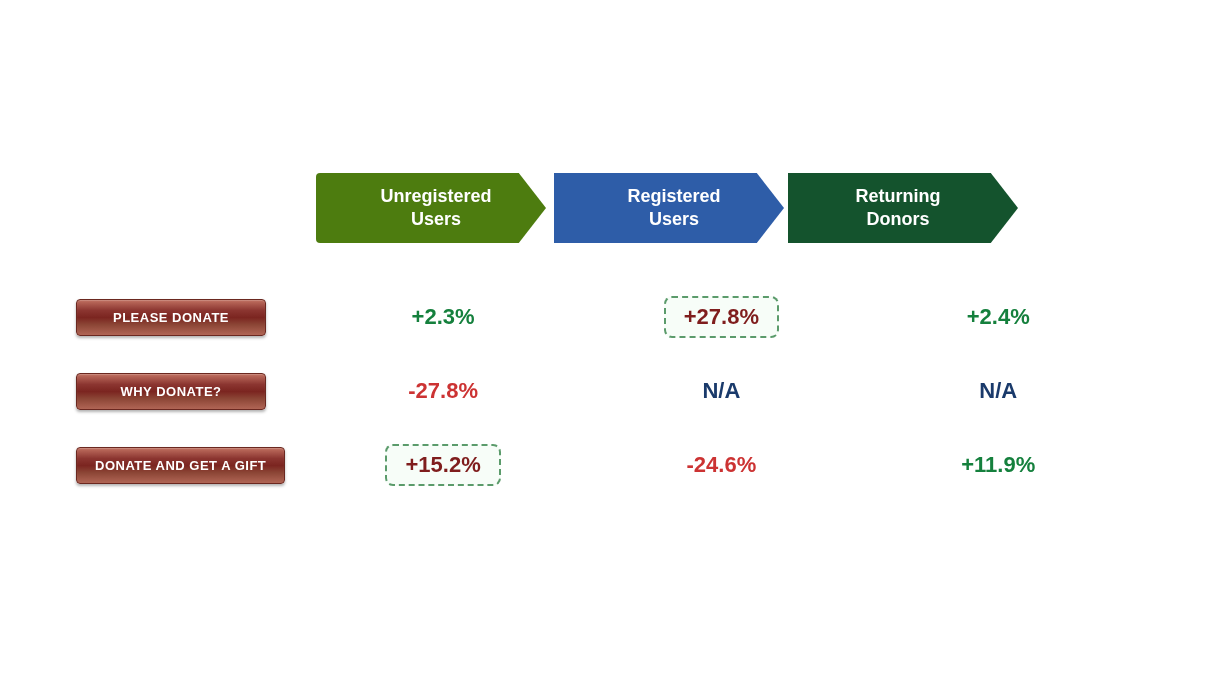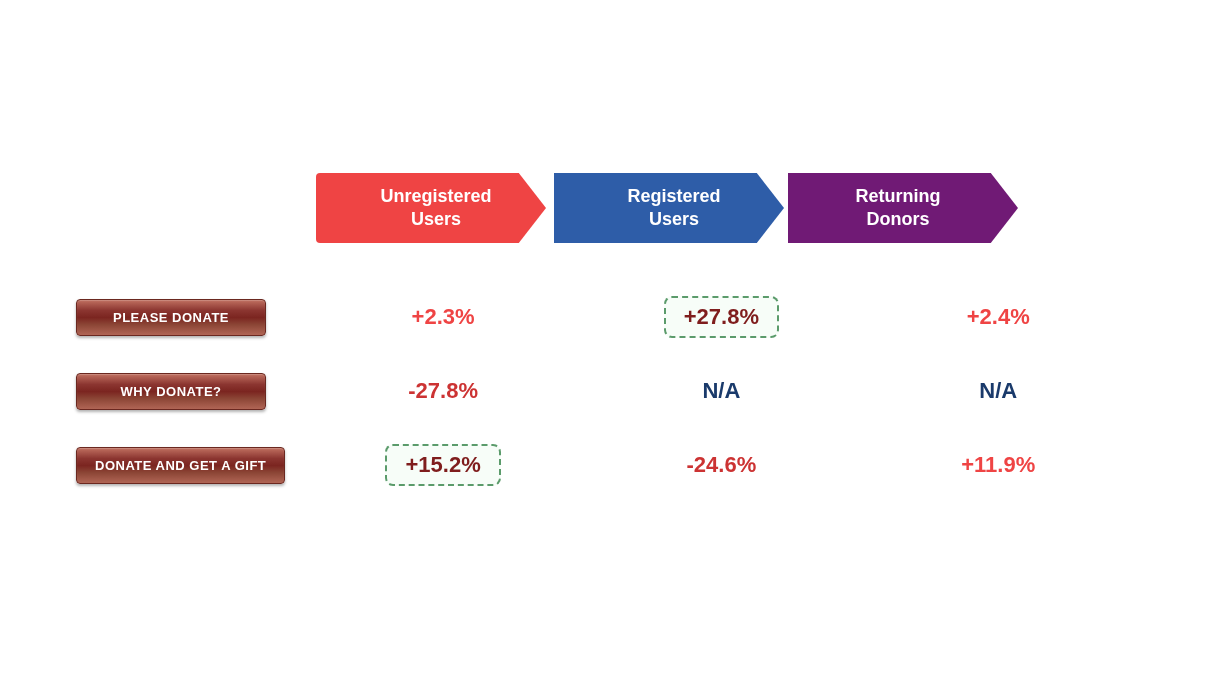--- a/index.html
+++ b/index.html
@@ -135,51 +135,51 @@
       text-align: center;
       background: linear-gradient(to bottom, #C07060 0%, #8B3530 30%, #7B2520 50%, #8B4535 70%, #B06555 100%);
     }
     .value-cell {
       width: 290px;
       text-align: center;
       font-size: 22px;
       font-weight: bold;
     }
     .val-blue { color: #1A3A6B; }
-    .val-green { color: #ef4444; }
+    .val-green { color: #15803d; }
     .val-red { color: #CC3333; }
 
     .highlight-box {
       display: inline-block;
       border: 2px dashed #5B9B6B;
       border-radius: 8px;
       padding: 6px 18px;
       color: #7f1d1d;
       background: rgba(200,240,210,0.15);
     }
   </style>
 </head>
 <body>
 
 <div class="container">
 
   <div class="header-row">
-    <div class="arrow-shape arrow-1" style="background:#ef4444; clip-path: polygon(0% 0%, 88% 0%, 100% 50%, 88% 100%, 0% 100%); width:230px; margin-right:4px;">
+    <div class="arrow-shape arrow-1" style="background:#4d7c0f; clip-path: polygon(0% 0%, 88% 0%, 100% 50%, 88% 100%, 0% 100%); width:230px; margin-right:4px;">
       <div class="arrow-text">
         <span>Unregistered</span><br>
         <span>Users</span>
       </div>
     </div>
     <div class="arrow-shape arrow-2" style="background:#2E5DA8; clip-path: polygon(0% 0%, 88% 0%, 100% 50%, 88% 100%, 0% 100%); width:230px; margin-right:4px;">
       <div class="arrow-text">
         <span>Registered</span><br>
         <span>Users</span>
       </div>
     </div>
-    <div class="arrow-shape arrow-3" style="background:#701a75; clip-path: polygon(0% 0%, 88% 0%, 100% 50%, 88% 100%, 0% 100%); width:230px;">
+    <div class="arrow-shape arrow-3" style="background:#14532d; clip-path: polygon(0% 0%, 88% 0%, 100% 50%, 88% 100%, 0% 100%); width:230px;">
       <div class="arrow-text">
         <span>Returning</span><br>
         <span>Donors</span>
       </div>
     </div>
   </div>
 
   <table class="data-table">
     <tbody id="table-body">
         <tr>

